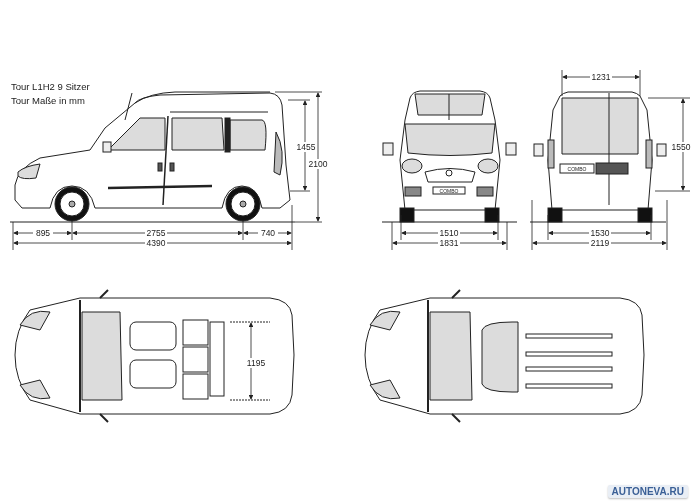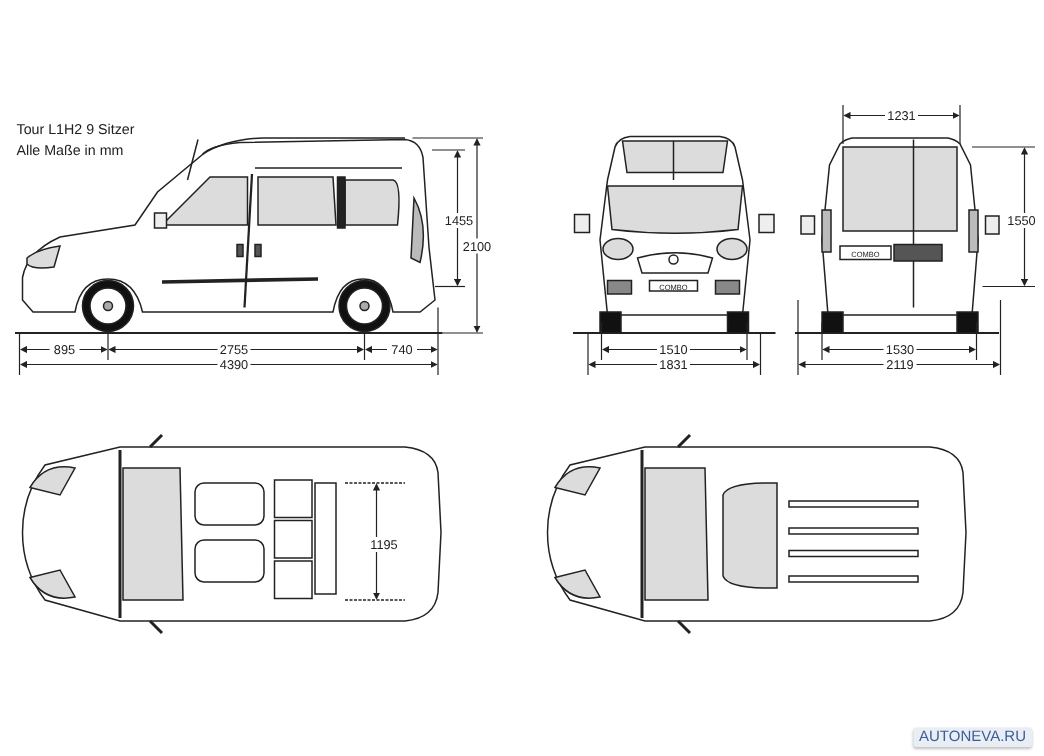--- a/index.html
+++ b/index.html
@@ -1,26 +1,26 @@
 <!DOCTYPE html>
 <html><head>
 <meta charset="utf-8">
 <style>
   html, body { margin:0; padding:0; background:#ffffff; }
   body { width:696px; height:504px; position:relative; overflow:hidden; font-family:"Liberation Sans", sans-serif; color:#222; }
   .title { position:absolute; left:11px; font-size:9.5px; color:#222; }
   svg { position:absolute; left:0; top:0; }
   .dim { font-family:"Liberation Sans", sans-serif; font-size:8.5px; fill:#222; }
-  .wm { position:absolute; right:8px; bottom:6px; background:#e9eef5; color:#3a5f96; font-size:10px; font-weight:normal; padding:1px 4px; border-radius:2px; box-shadow:0 1px 2px rgba(0,0,0,0.25); }
+  .wm { position:absolute; right:8px; bottom:6px; background:#e9eef5; color:#3a5f96; font-size:10px; font-weight:bold; padding:1px 4px; border-radius:2px; box-shadow:0 1px 2px rgba(0,0,0,0.25); }
 </style>
 </head>
 <body>
 
 <div class="title" style="top:81px;">Tour L1H2 9 Sitzer</div>
-<div class="title" style="top:95px;">Alle Maße in mm</div>
+<div class="title" style="top:95px;">Tour Maße in mm</div>
 
 <svg width="696" height="504" viewBox="0 0 696 504" xmlns="http://www.w3.org/2000/svg">
   <defs>
     <marker id="arr" markerWidth="6" markerHeight="6" refX="5" refY="3" orient="auto-start-reverse">
       <path d="M0,0 L6,3 L0,6 z" fill="#222"></path>
     </marker>
   </defs>
 
   <g stroke="#222" stroke-width="1" fill="none">
     <line x1="10" y1="222" x2="295" y2="222" stroke-width="1.2"></line>

